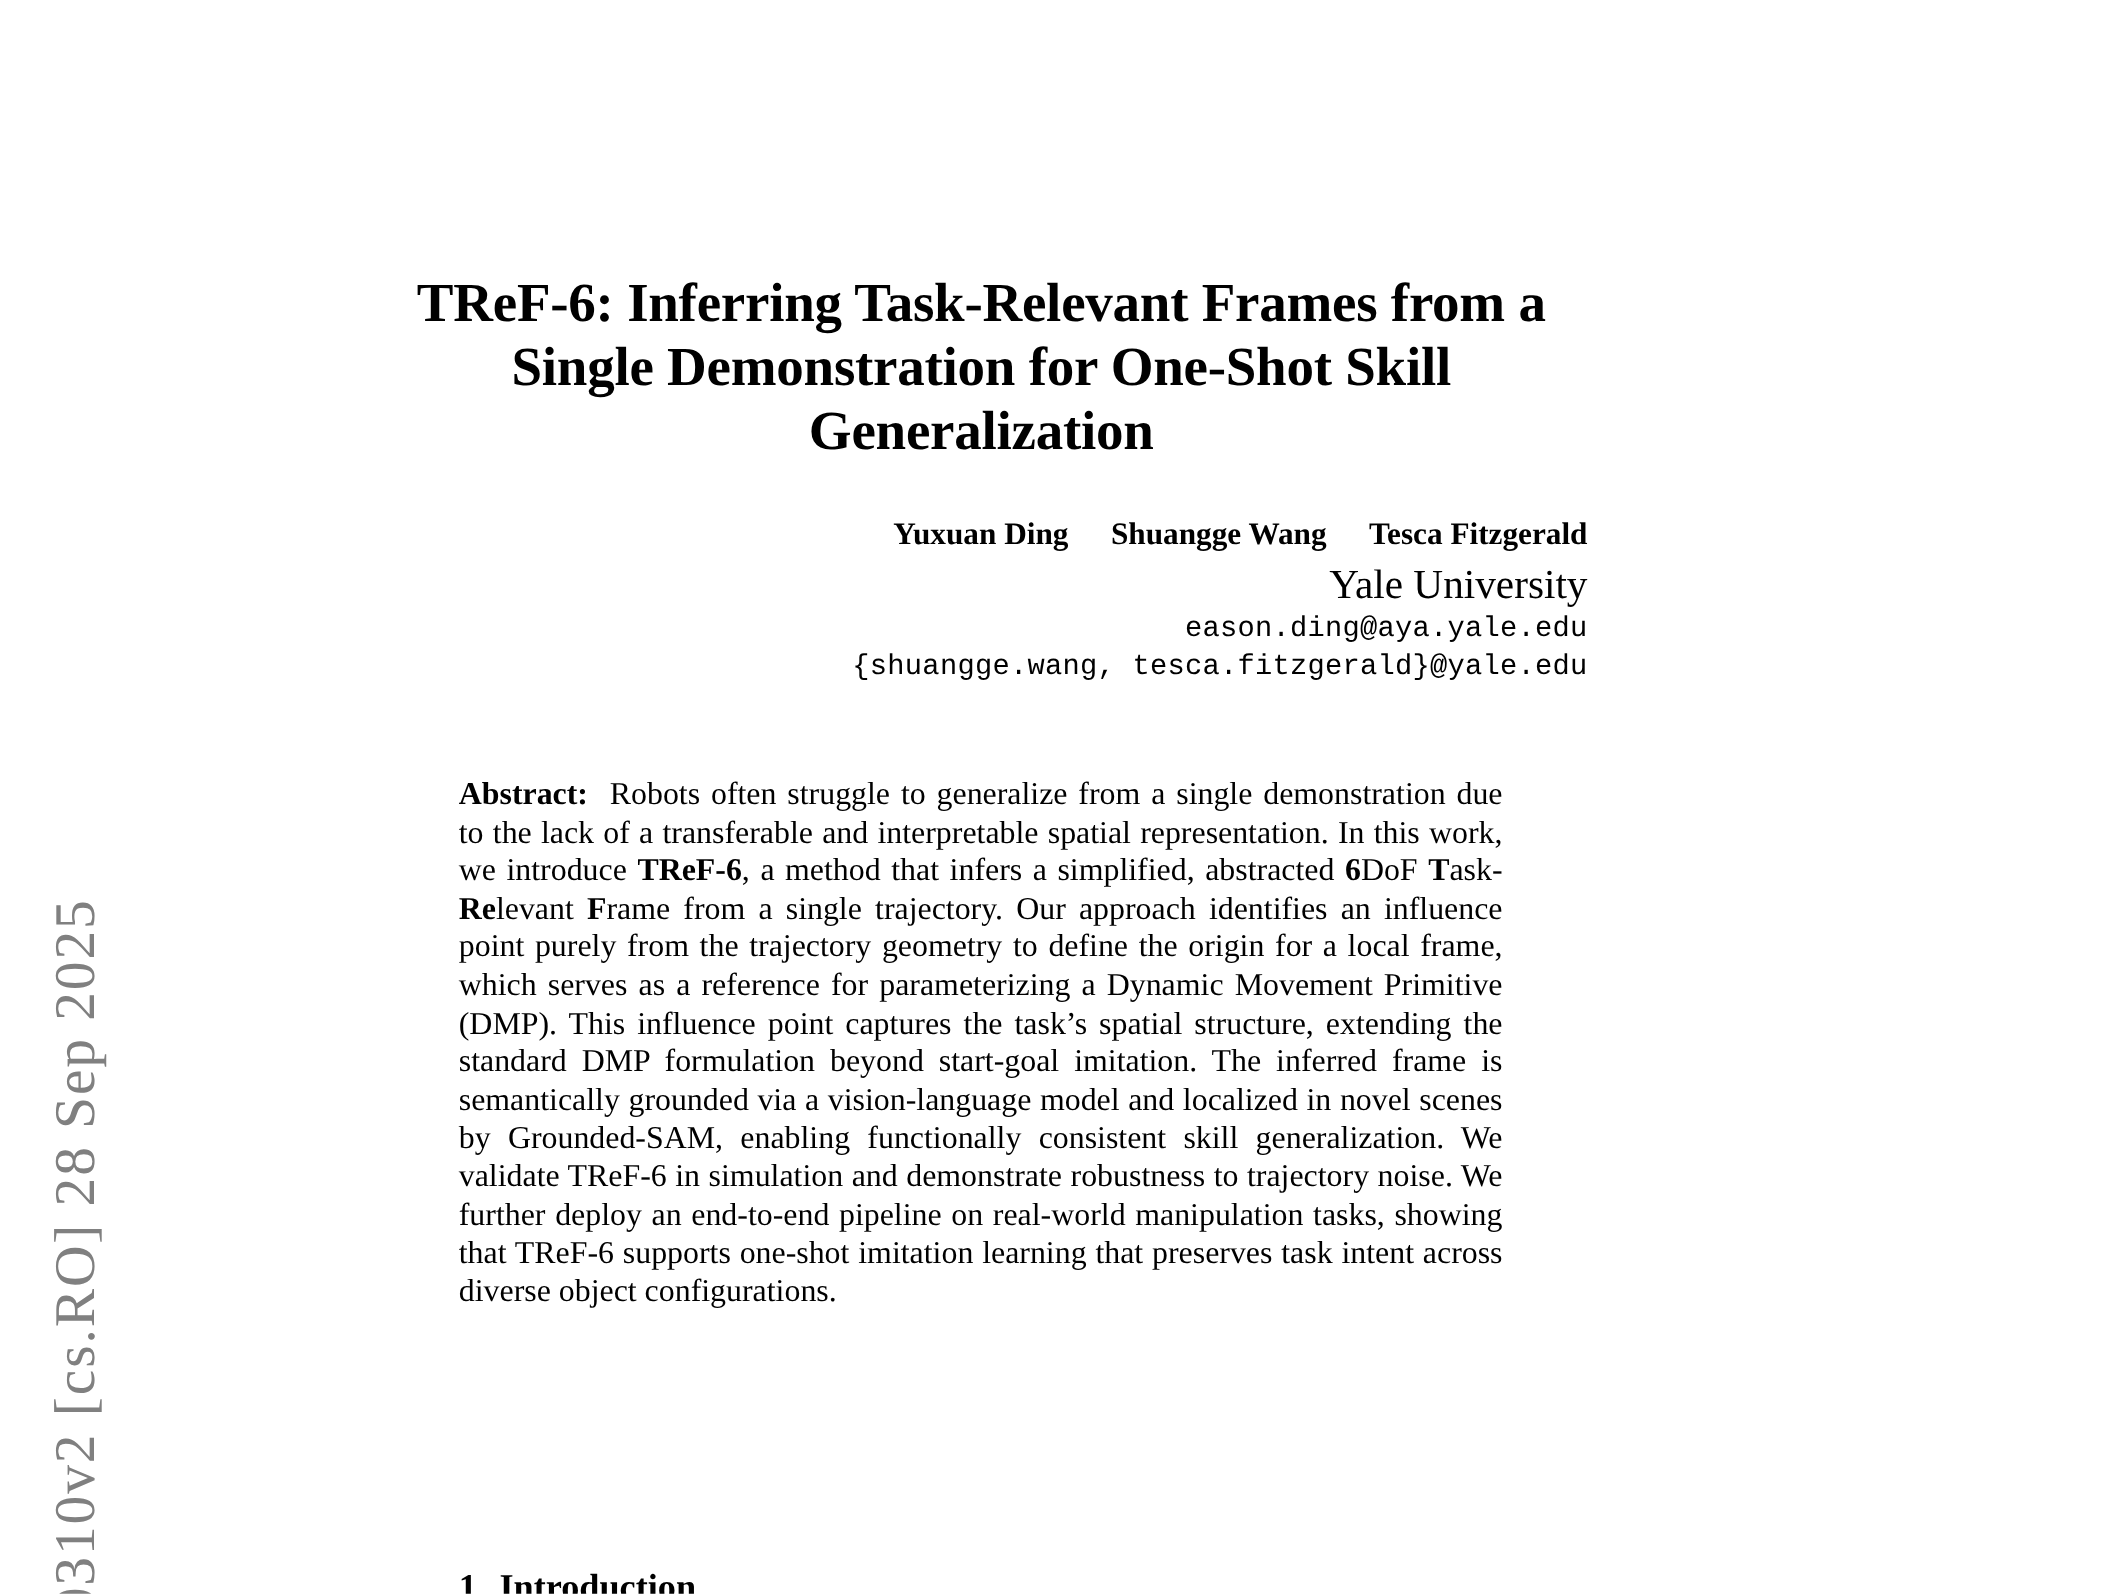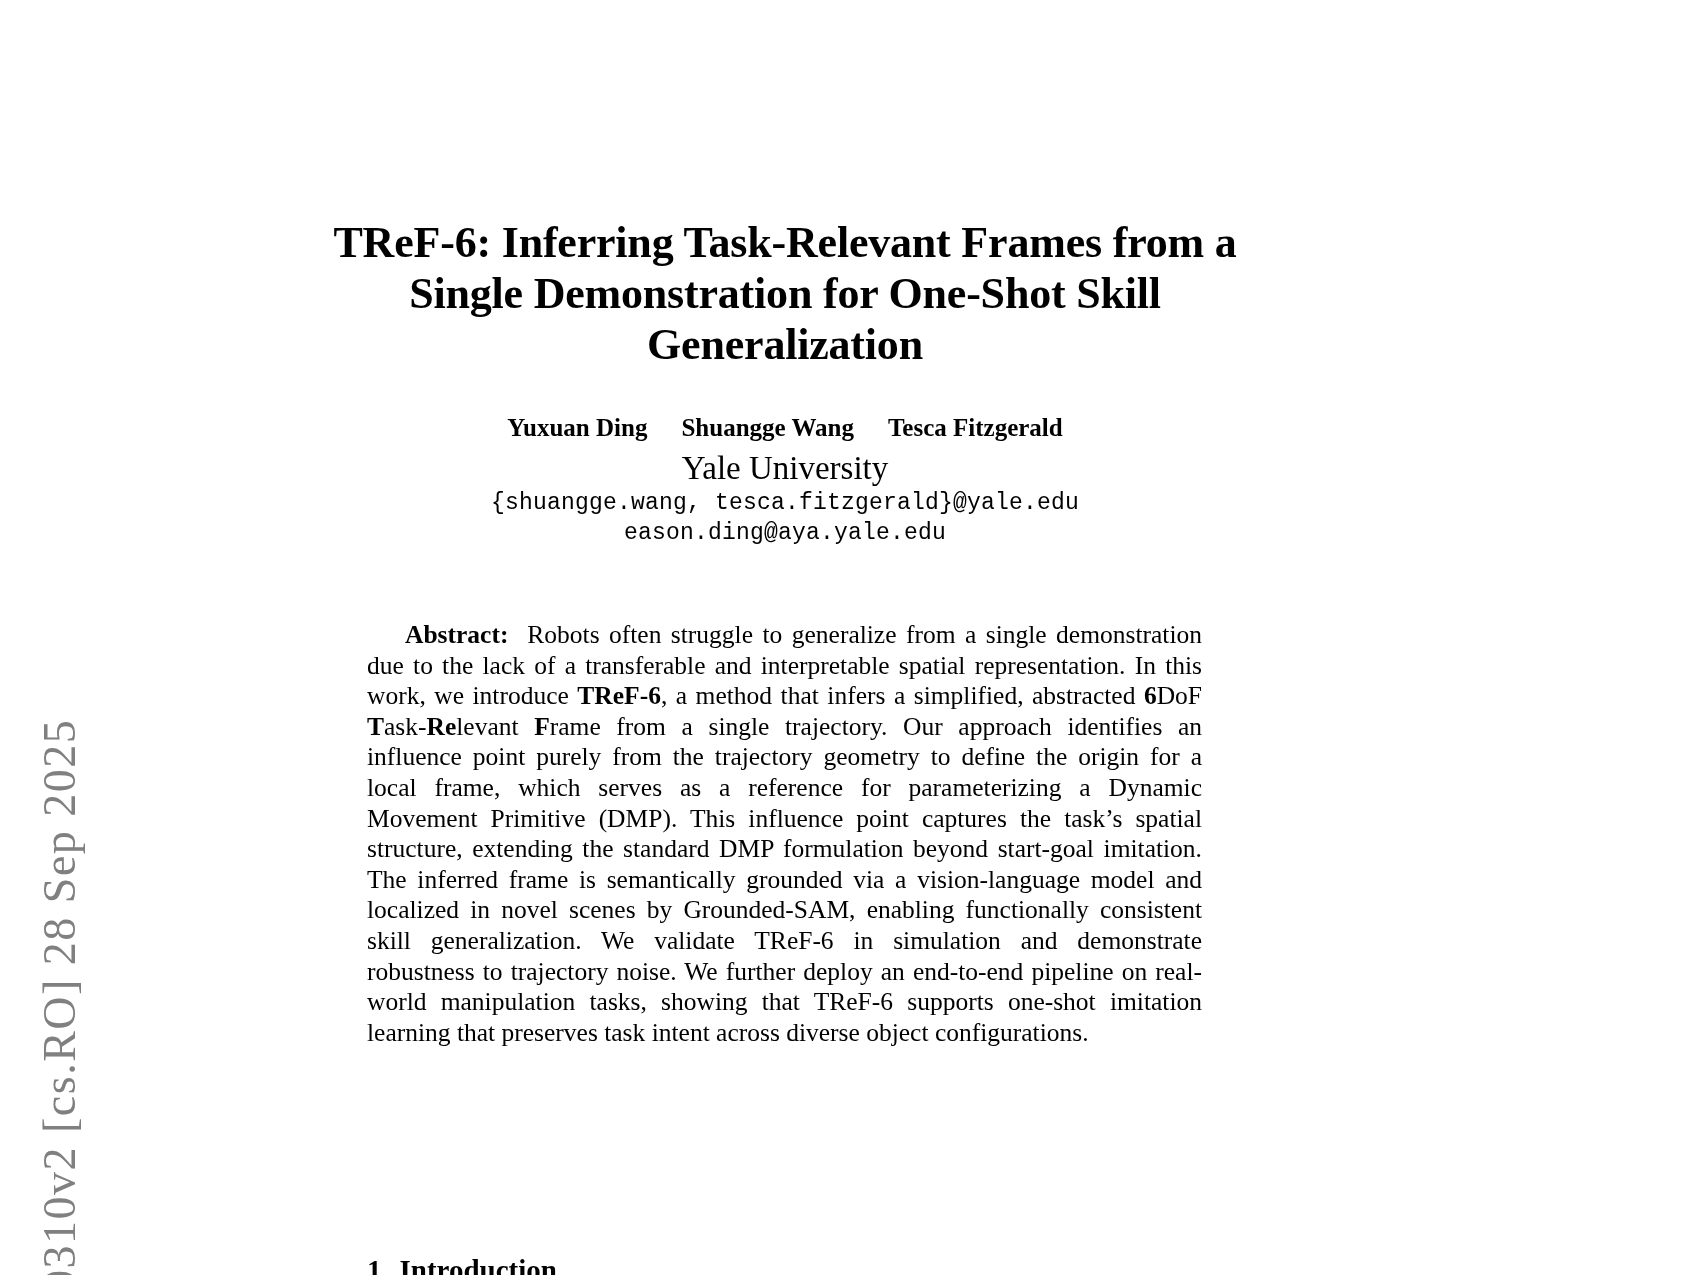--- a/index.html
+++ b/index.html
@@ -57,21 +57,21 @@
     line-height: 1.16;
     letter-spacing: -0.2px;
     margin: 0;
   }
 
   #author-block {
     position: absolute;
     left: 300px;
     top: 400px;
     width: 970px;
-    text-align: center;
+    text-align: right;
   }
   .author-row {
     font-size: 25px;
     font-weight: bold;
     line-height: 1.3;
     white-space: nowrap;
   }
   .author-name { display: inline-block; }
   .author-gap { display: inline-block; width: 34px; }
   .affiliation {
@@ -93,21 +93,20 @@
     top: 608px;
     width: 835px;
     font-size: 25.5px;
     line-height: 30.6px;
     text-align: justify;
     text-justify: inter-word;
     hyphens: none;
   }
   #abstract-block .lead {
     font-weight: bold;
-    margin-left: 38px;
   }
   #abstract-block b { font-weight: bold; }
 
   #keywords-block {
     position: absolute;
     left: 367px;
     top: 1064px;
     width: 835px;
     font-size: 25.5px;
     line-height: 30.6px;
@@ -134,22 +133,22 @@
 
   <div id="title-block">
     <h1 id="paper-title">TReF-6: Inferring Task-Relevant Frames from a Single Demonstration for One-Shot Skill Generalization</h1>
   </div>
 
   <div id="author-block">
     <div class="author-row">
       <span class="author-name">Yuxuan Ding</span><span class="author-gap"></span><span class="author-name">Shuangge Wang</span><span class="author-gap"></span><span class="author-name">Tesca Fitzgerald</span>
     </div>
     <div class="affiliation">Yale University</div>
+    <div class="email-line">eason.ding@aya.yale.edu</div>
     <div class="email-line">{shuangge.wang, tesca.fitzgerald}@yale.edu</div>
-    <div class="email-line">eason.ding@aya.yale.edu</div>
   </div>
 
   <div id="abstract-block">
     <span class="lead">Abstract:</span><span>&nbsp; </span><span>Robots often struggle to generalize from a single demonstration due to the lack of a transferable and interpretable spatial representation. In this work, we introduce </span><b>TReF-6</b><span>, a method that infers a simplified, abstracted </span><b>6</b><span>DoF </span><b>T</b><span>ask-</span><b>Re</b><span>levant </span><b>F</b><span>rame from a single trajectory. Our approach identifies an influence point purely from the trajectory geometry to define the origin for a local frame, which serves as a reference for parameterizing a Dynamic Movement Primitive (DMP). This influence point captures the task’s spatial structure, extending the standard DMP formulation beyond start-goal imitation. The inferred frame is semantically grounded via a vision-language model and localized in novel scenes by Grounded-SAM, enabling functionally consistent skill generalization. We validate TReF-6 in simulation and demonstrate robustness to trajectory noise. We further deploy an end-to-end pipeline on real-world manipulation tasks, showing that TReF-6 supports one-shot imitation learning that preserves task intent across diverse object configurations.</span>
   </div>
 
 
   <div id="section-heading">
     <span class="sec-num">1</span><span>Introduction</span>
   </div>

